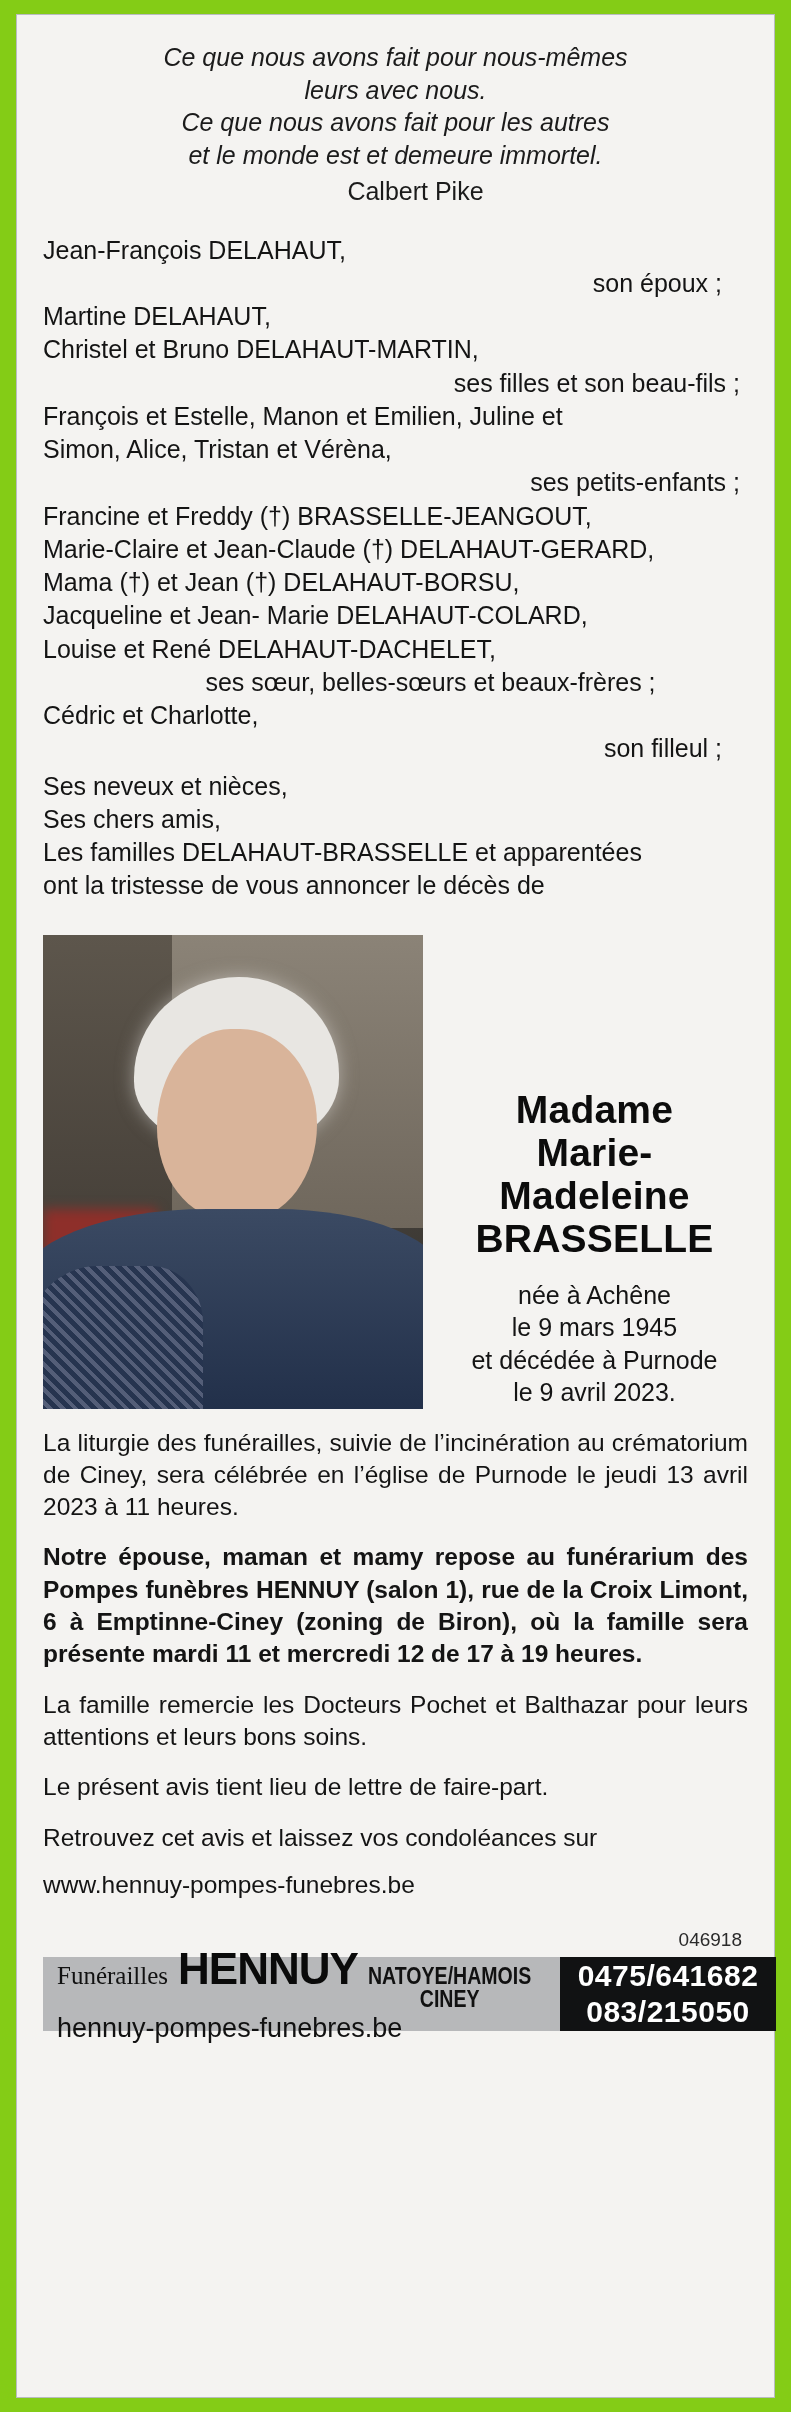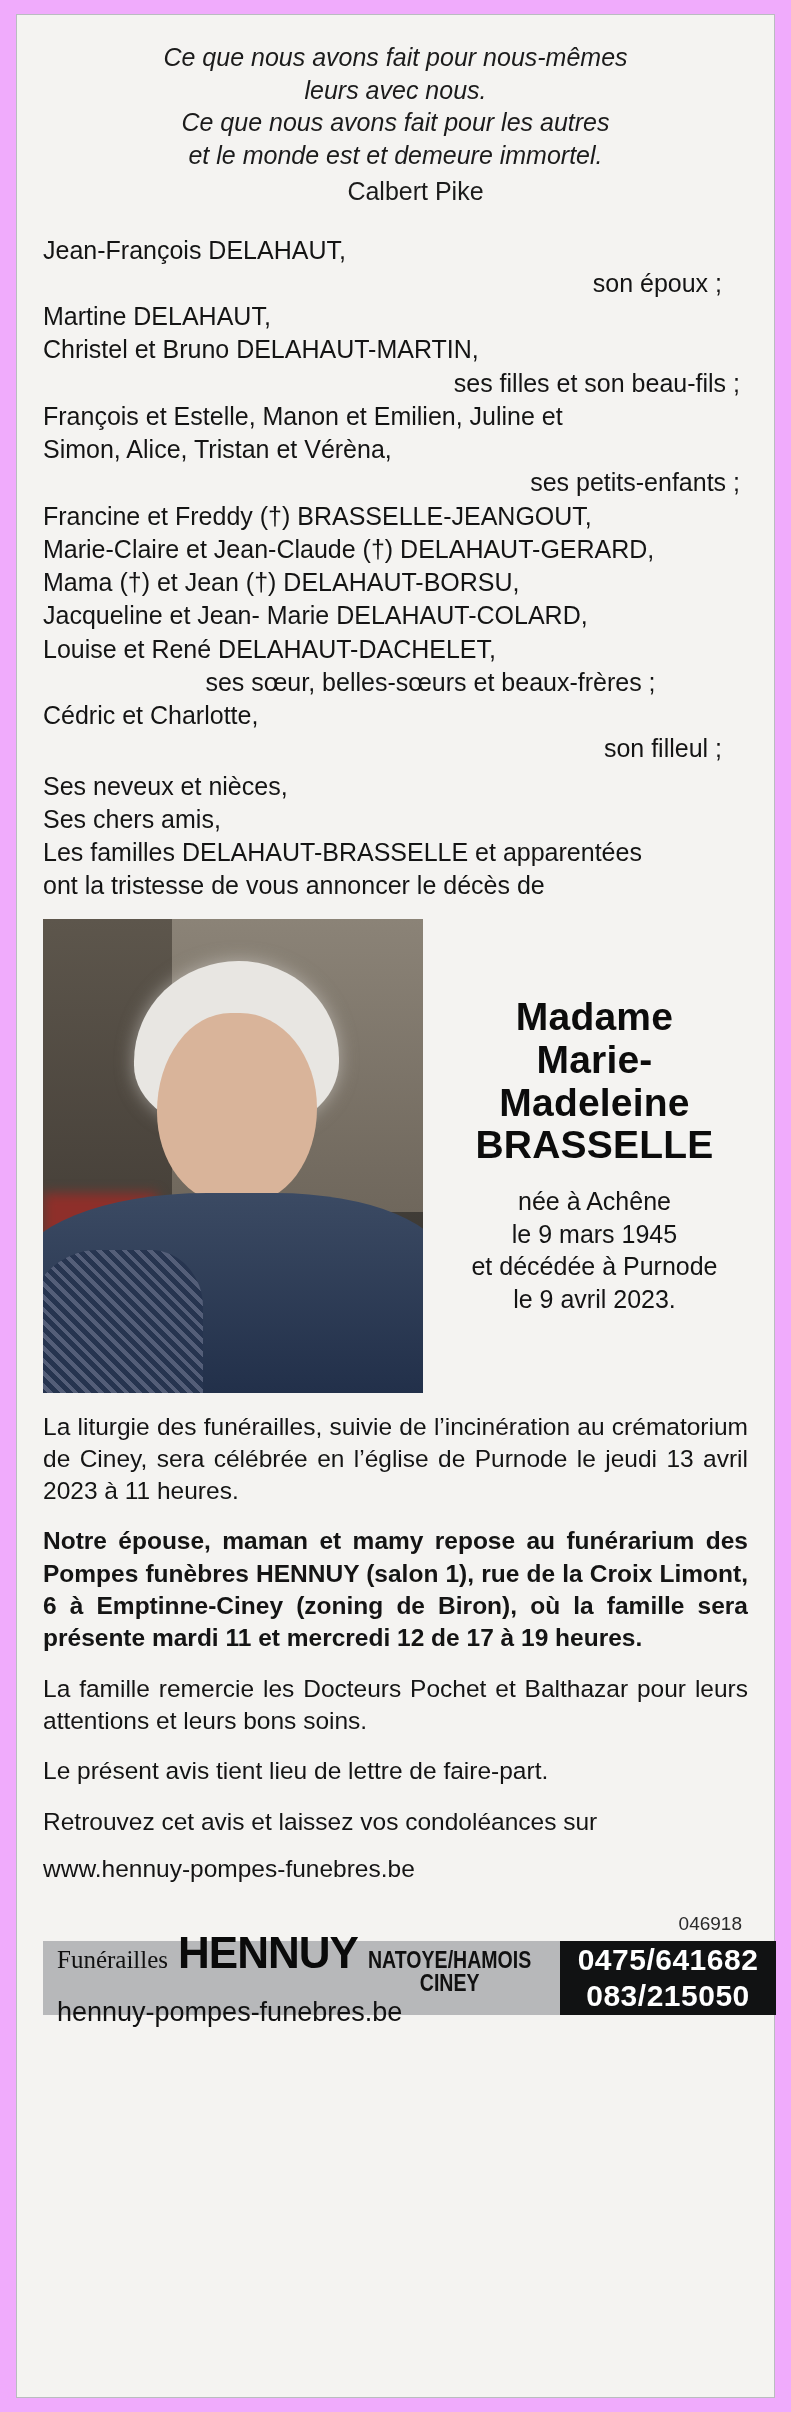--- a/index.html
+++ b/index.html
@@ -7,21 +7,21 @@
     padding: 0;
     background: #c9cdd2;
   }
   body {
     font-family: "Liberation Sans", sans-serif;
   }
   .page {
     width: 791px;
     min-height: 2412px;
     margin: 0 auto;
-    background: #f0abfc;
+    background: #84cc16;
     box-sizing: border-box;
     padding: 14px 16px 10px 16px;
     position: relative;
   }
   .inner {
     border: 1px solid #b9bcc0;
     background: #f4f3f1;
     box-sizing: border-box;
     padding: 18px 26px 14px 26px;
     min-height: 2384px;
@@ -71,22 +71,22 @@
     margin-top: 4px;
     font-size: 25px;
     line-height: 1.33;
     color: #141414;
   }
   .announce span { display: block; }
 
   
   .deceased {
     display: flex;
-    margin-top: 16px;
-    align-items: center;
+    margin-top: 32px;
+    align-items: flex-end;
   }
   .photo {
     width: 380px;
     height: 474px;
     flex: 0 0 380px;
     position: relative;
     overflow: hidden;
     background: linear-gradient(160deg,#6d6a63 0%, #4e4a44 45%, #2e2b27 100%);
   }
   

